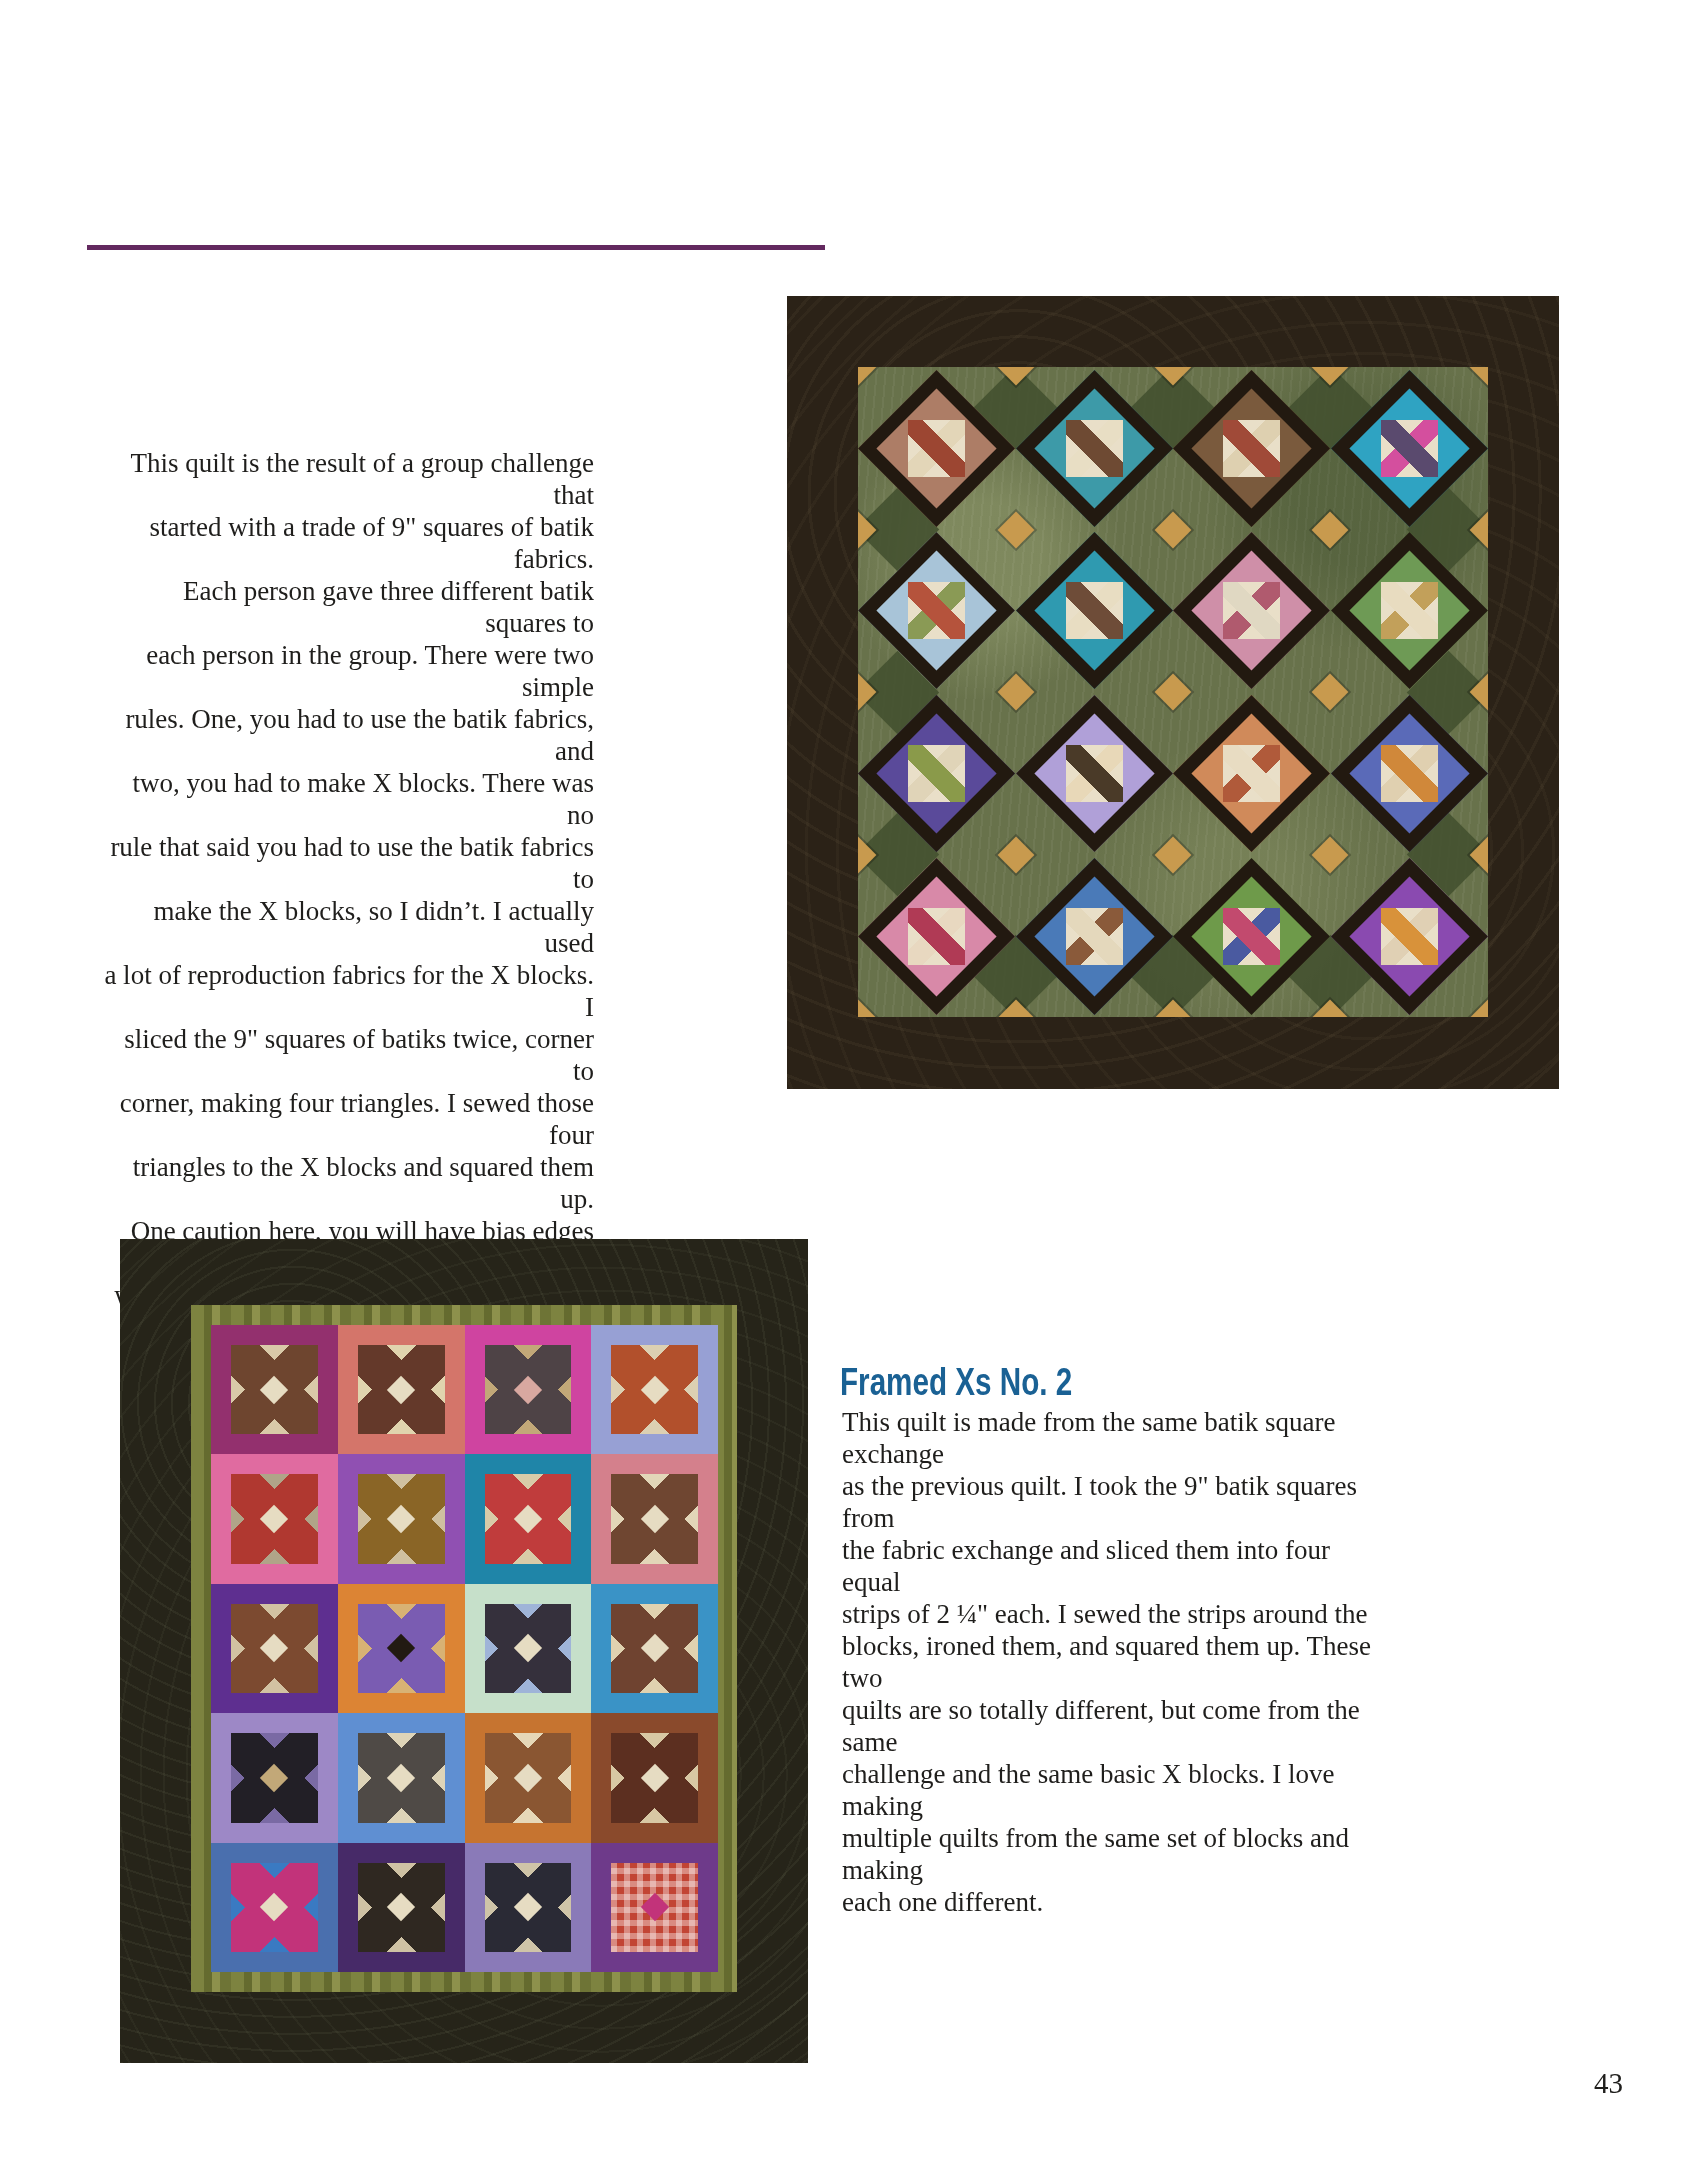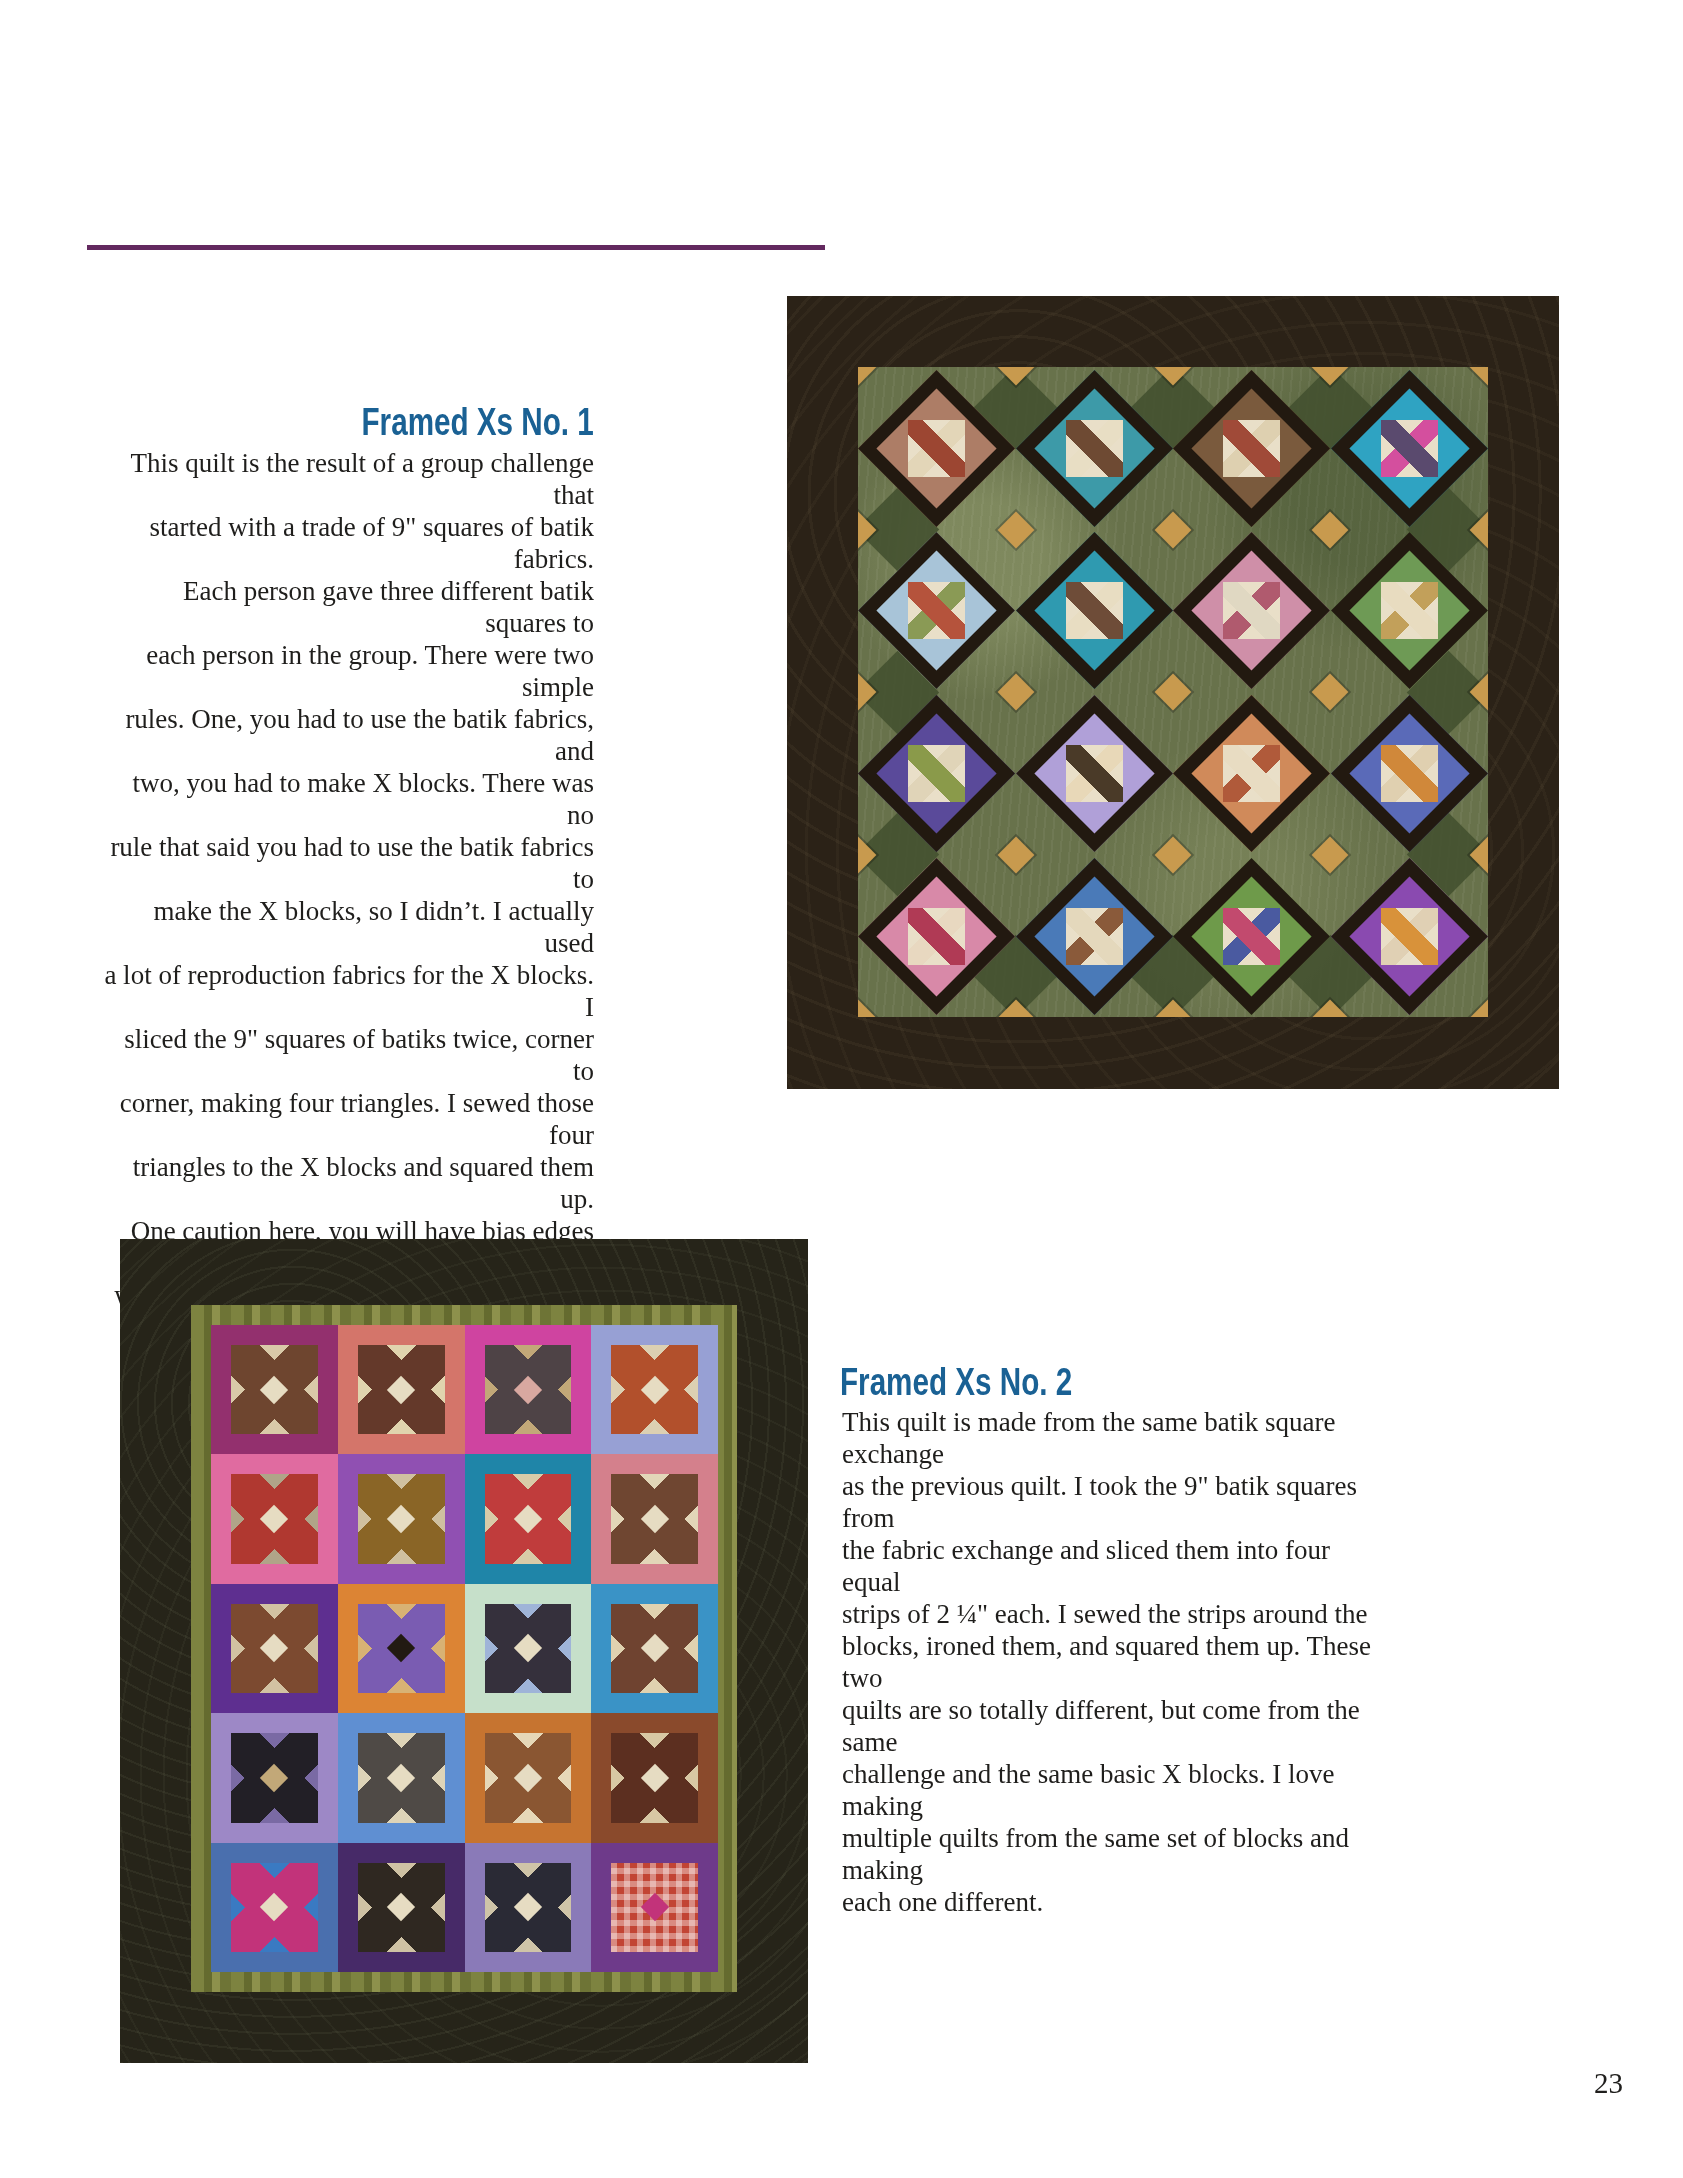--- a/index.html
+++ b/index.html
@@ -77,23 +77,20 @@
       repeating-linear-gradient(90deg, rgba(255,255,255,0.38) 0 6px, transparent 6px 13px) !important;
   }
 </style>
 </head>
 <body>
 
 <div class="page">
 
   <div class="rule" style="background: rgb(99, 41, 95);"></div>
 
-  <div class="heading h1" style="color: rgb(26, 97, 148);">
-    <span class="squeeze">Framed Xs No. 1</span>
-  </div>
 
   <div class="para p1">This quilt is the result of a group challenge that
 started with a trade of 9" squares of batik fabrics.
 Each person gave three different batik squares to
 each person in the group. There were two simple
 rules. One, you had to use the batik fabrics, and
 two, you had to make X blocks. There was no
 rule that said you had to use the batik fabrics to
 make the X blocks, so I didn’t. I actually used
 a lot of reproduction fabrics for the X blocks. I
@@ -311,16 +308,16 @@
   <div class="para p2">This quilt is made from the same batik square exchange
 as the previous quilt. I took the 9" batik squares from
 the fabric exchange and sliced them into four equal
 strips of 2 ¼" each. I sewed the strips around the
 blocks, ironed them, and squared them up. These two
 quilts are so totally different, but come from the same
 challenge and the same basic X blocks. I love making
 multiple quilts from the same set of blocks and making
 each one different.</div>
 
-  <div class="pagenum">23</div>
+  <div class="pagenum">43</div>
 
 </div>
 
 
 </body></html>

